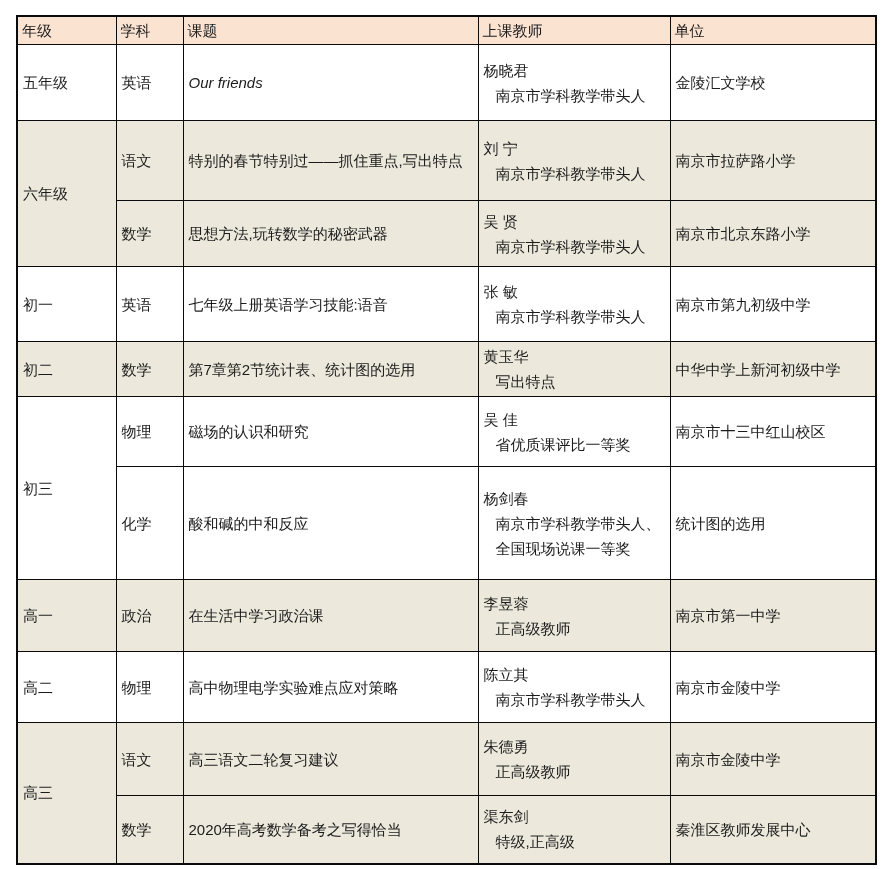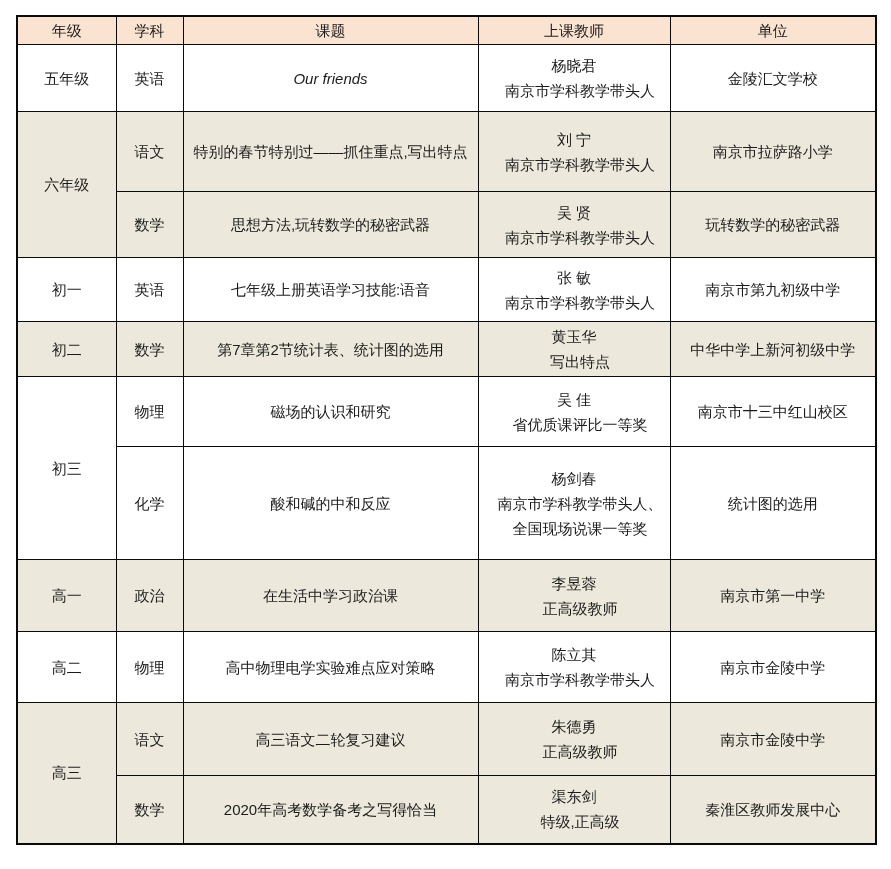--- a/index.html
+++ b/index.html
@@ -17,21 +17,21 @@
     overflow: hidden;
   }
   table.course-table {
     border-collapse: collapse;
     table-layout: fixed;
     width: 859px;
     border: 2px solid var(--grid, #000000);
   }
   .course-table th, .course-table td {
     border: 1.5px solid var(--grid, #000000);
-    text-align: center;
+    text-align: left;
     vertical-align: middle;
     font-size: 15px;
     line-height: 25px;
     padding: 2px 5px;
     overflow: hidden;
     word-break: break-all;
   }
   .course-table th {
     background: var(--header_bg, #fbe3d2);
     font-weight: normal;
@@ -58,21 +58,21 @@
       <tr>
         <th>年级</th>
         <th>学科</th>
         <th>课题</th>
         <th>上课教师</th>
         <th>单位</th>
       </tr>
     </thead>
     <tbody>
 
-      <tr style="height:67px">
+      <tr style="height:76px">
         <td>五年级</td>
         <td>英语</td>
         <td class="topic-cell latin">Our friends</td>
         <td>
           <div class="teacher-name">杨晓君</div>
           <div class="teacher-title">南京市学科教学带头人</div>
         </td>
         <td>金陵汇文学校</td>
       </tr>
 
@@ -86,24 +86,24 @@
         </td>
         <td>南京市拉萨路小学</td>
       </tr>
       <tr class="band" style="height:66px">
         <td>数学</td>
         <td class="topic-cell">思想方法,玩转数学的秘密武器</td>
         <td>
           <div class="teacher-name">吴 贤</div>
           <div class="teacher-title">南京市学科教学带头人</div>
         </td>
-        <td>玩转数学的秘密武器</td>
+        <td>南京市北京东路小学</td>
       </tr>
 
-      <tr style="height:64px">
+      <tr style="height:75px">
         <td>初一</td>
         <td>英语</td>
         <td class="topic-cell">七年级上册英语学习技能:语音</td>
         <td>
           <div class="teacher-name">张 敏</div>
           <div class="teacher-title">南京市学科教学带头人</div>
         </td>
         <td>南京市第九初级中学</td>
       </tr>
 

